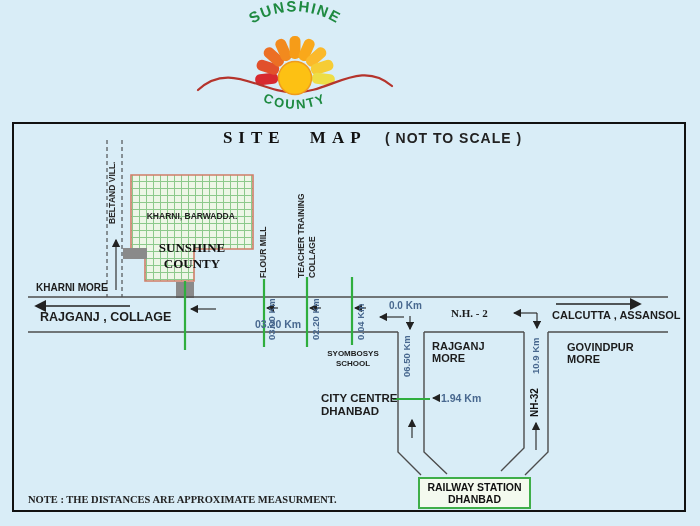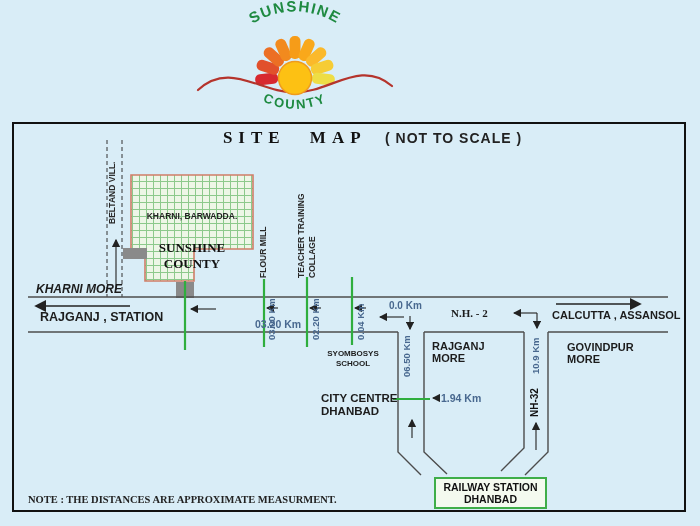--- a/index.html
+++ b/index.html
@@ -35,21 +35,21 @@
     font-family:"Liberation Serif", serif;font-weight:bold;font-size:13px;color:#111;margin-top:45px;
   }
   #plot-address{
     position:absolute;left:131px;top:211px;width:122px;text-align:center;
     font-weight:bold;font-size:8.5px;color:#222;
   }
   #railway-box{
     position:absolute;left:418px;top:477px;width:113px;height:32px;
     border:2px solid #3fae49;background:#f4faef;box-sizing:border-box;
     display:flex;flex-direction:column;align-items:center;justify-content:center;
-    font-weight:bold;font-size:10.5px;line-height:12px;color:#111;text-align:right;margin-left:16px;
+    font-weight:bold;font-size:10.5px;line-height:12px;color:#111;text-align:right;
   }
   #note{
     position:absolute;left:28px;top:494px;
     font-family:"Liberation Serif", serif;font-weight:bold;font-size:10.5px;color:#222;
   }
   svg{position:absolute;left:0;top:0;overflow:visible;}
 </style>
 </head>
 <body>
 
@@ -149,22 +149,22 @@
     <line x1="536" y1="450" x2="536" y2="423" marker-end="url(#ah)"></line>
     <line x1="116" y1="290" x2="116" y2="240" marker-end="url(#ah)"></line>
   </g>
 </svg>
 
 <div id="plot-name">SUNSHINE COUNTY</div>
 <div id="plot-address">KHARNI, BARWADDA.</div>
 
 <div class="vtext vsmall" style="left:107px;top:160px;height:64px;width:13px;">BELTAND VILL.</div>
 
-<div class="lbl" style="left:36px;top:282px;font-size:12px;font-style:italic;">KHARNI MORE</div>
-<div class="lbl" style="left:40px;top:310px;font-size:12.5px;">RAJGANJ , STATION</div>
+<div class="lbl" style="left:36px;top:282px;font-size:10px;">KHARNI MORE</div>
+<div class="lbl" style="left:40px;top:310px;font-size:12.5px;">RAJGANJ , COLLAGE</div>
 
 <div class="vtext vsmall" style="left:258px;top:226px;height:52px;width:13px;">FLOUR MILL</div>
 <div class="vtext vsmall" style="left:296px;top:204px;height:74px;width:11px;">TEACHER TRAINING</div>
 <div class="vtext vsmall" style="left:307px;top:204px;height:74px;width:11px;">COLLAGE</div>
 
 <div class="lbl" style="left:322px;top:349px;width:62px;font-size:8px;line-height:10px;text-align:center;">
   <div>SYOMBOSYS</div>
   <div>SCHOOL</div>
 </div>
 

